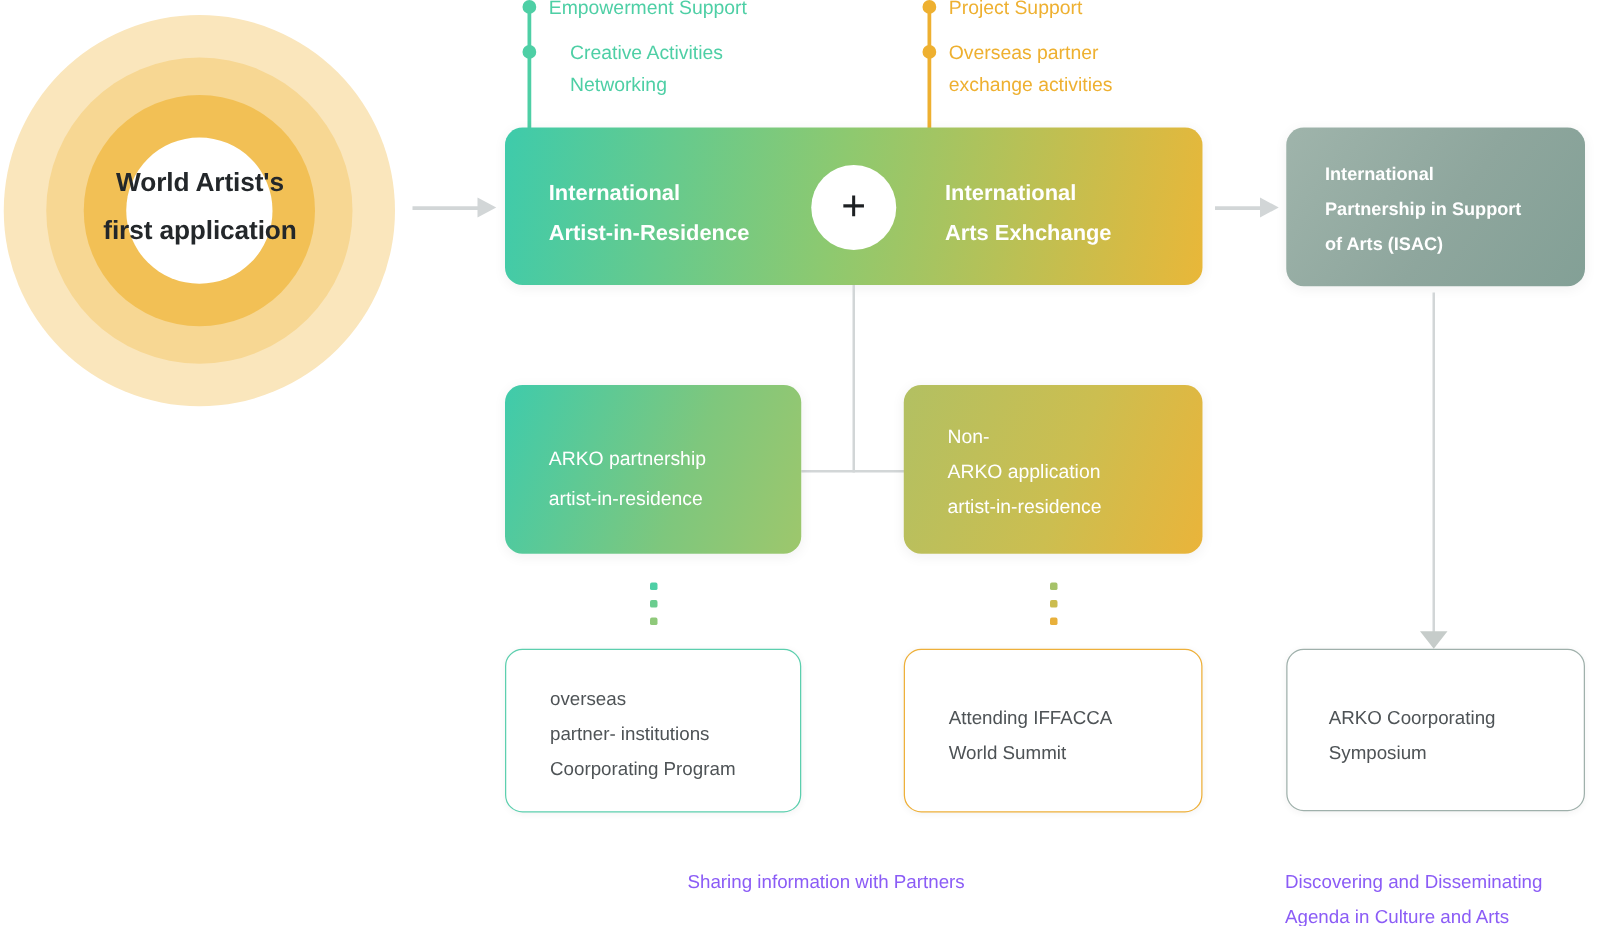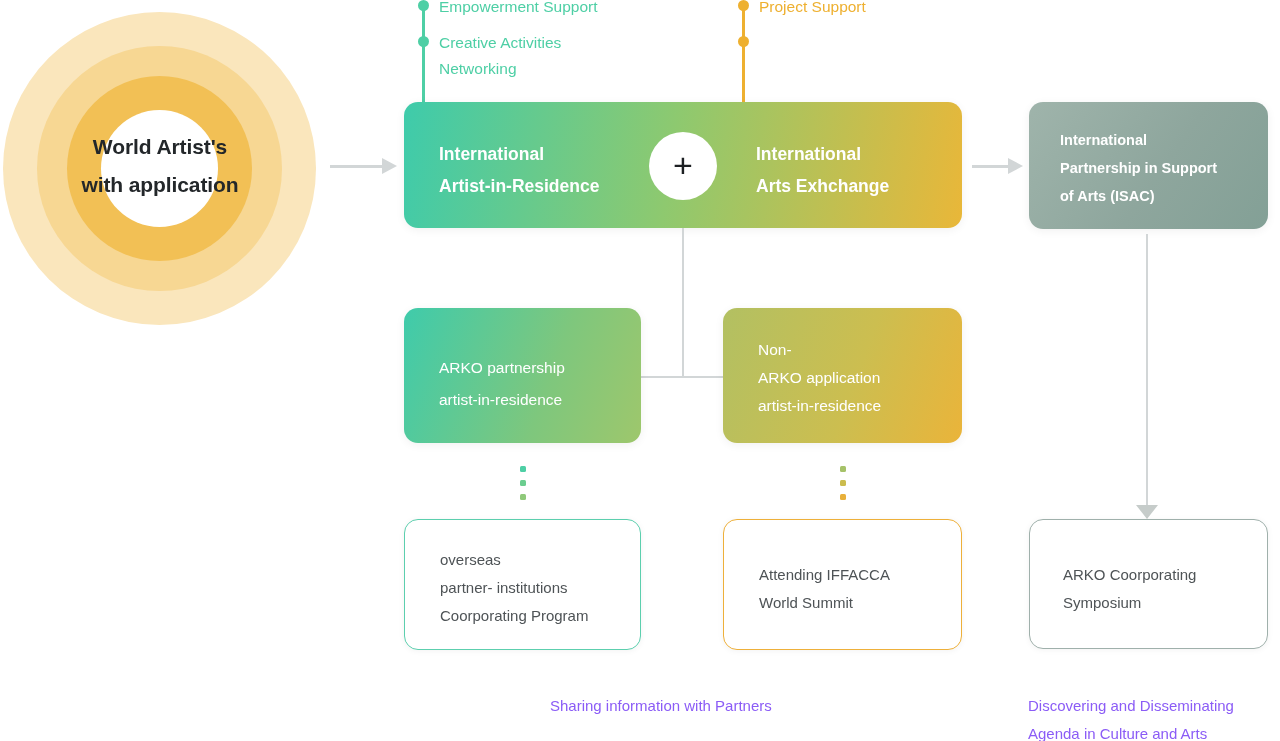--- a/index.html
+++ b/index.html
@@ -76,21 +76,21 @@
   #dot-right-2 { left: 738px; top: 36px; background: #eeb030; }
 
   .rail-text {
     font-size: 15.5px;
     line-height: 26px;
     white-space: pre-line;
   }
   .rail-text.teal   { color: #4ecfa5; }
   .rail-text.amber  { color: #eeb030; }
   #rail-text-l1 { left: 439px; top: -6px; }
-  #rail-text-l2 { left: 439px; top: 30px; }
+  #rail-text-l2 { left: 456px; top: 30px; }
   #rail-text-r1 { left: 759px; top: -6px; }
   #rail-text-r2 { left: 759px; top: 30px; }
 
   
   .line { background: #d2d6d7; }
   #arrow1-shaft { left: 330px; top: 165px; width: 54px; height: 3px; }
   #arrow1-head {
     left: 382px; top: 158px;
     width: 0; height: 0;
     border-top: 8.5px solid transparent;
@@ -273,37 +273,39 @@
 <body>
 
 <div class="stage">
 
   <div class="abs" id="halo-outer"></div>
   <div class="abs" id="halo-mid"></div>
   <div class="abs" id="halo-inner"></div>
   <div class="abs" id="halo-core"></div>
   <div class="abs" id="origin-label">
     <span>World Artist's</span>
-    <span>with application</span>
+    <span>first application</span>
   </div>
 
   <div class="abs line" id="arrow1-shaft"></div>
   <div class="abs" id="arrow1-head"></div>
 
   <div class="abs rail" id="rail-left"></div>
   <div class="abs rail-dot" id="dot-left-1"></div>
   <div class="abs rail-dot" id="dot-left-2"></div>
   <div class="abs rail-text teal" id="rail-text-l1">Empowerment Support</div>
   <div class="abs rail-text teal" id="rail-text-l2">Creative Activities
 Networking</div>
 
   <div class="abs rail" id="rail-right"></div>
   <div class="abs rail-dot" id="dot-right-1"></div>
   <div class="abs rail-dot" id="dot-right-2"></div>
   <div class="abs rail-text amber" id="rail-text-r1">Project Support</div>
+  <div class="abs rail-text amber" id="rail-text-r2">Overseas partner
+exchange activities</div>
 
   <div class="abs" id="main-card">
     <div id="main-card-left-label">International
 Artist-in-Residence</div>
     <div id="main-card-right-label">International
 Arts Exhchange</div>
   </div>
   <div class="abs" id="plus-badge">
     <div id="plus-glyph">+</div>
   </div>

